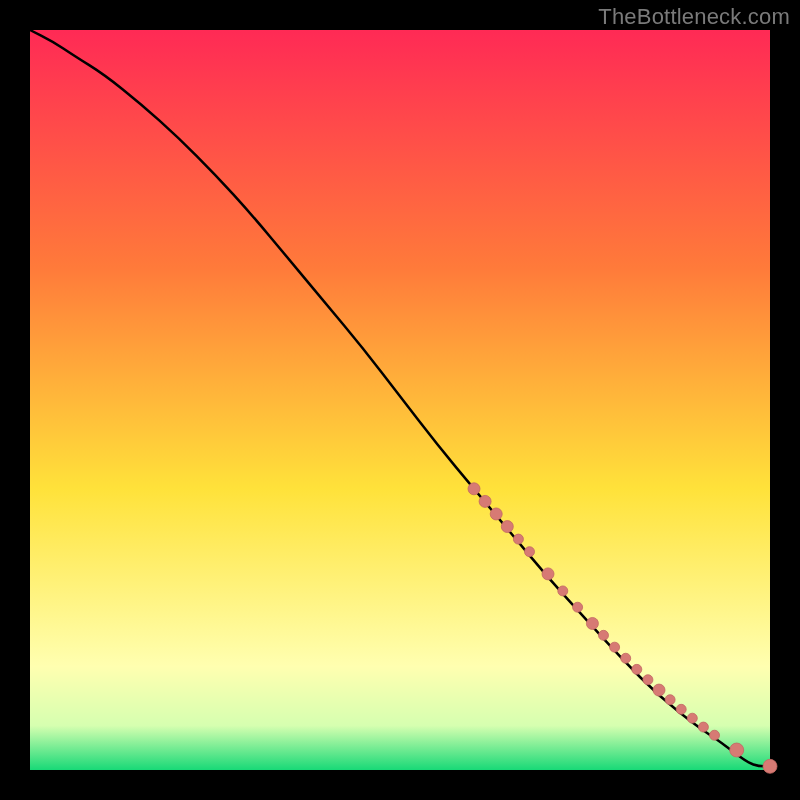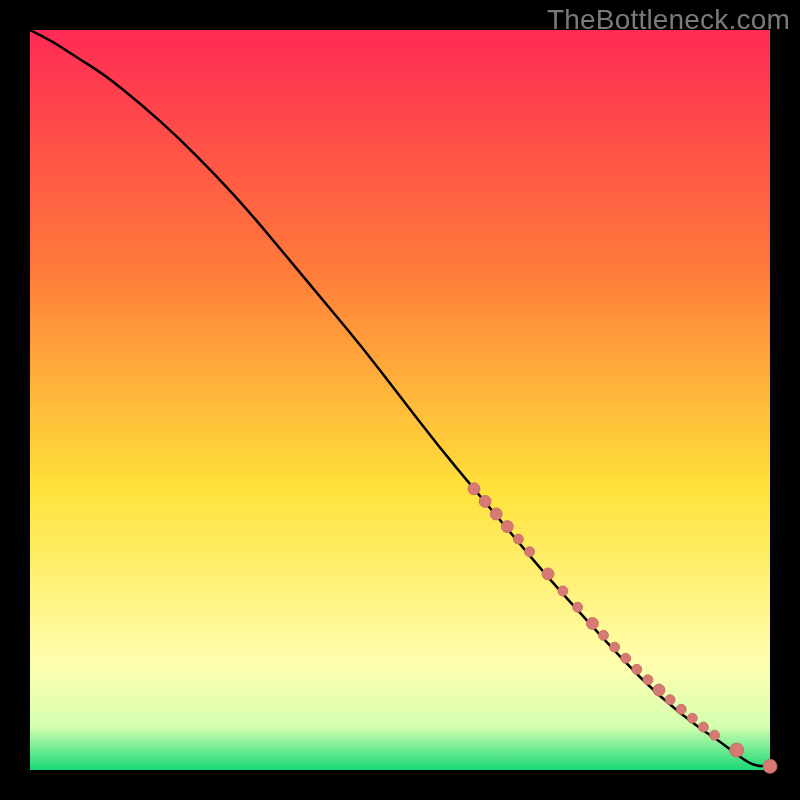--- a/index.html
+++ b/index.html
@@ -14,21 +14,21 @@
     position: relative;
     width: 800px;
     height: 800px;
     background: #000;
   }
   .attribution {
     position: absolute;
     top: 4px;
     right: 10px;
     font-family: Arial, Helvetica, sans-serif;
-    font-size: 28px;
+    font-size: 22px;
     font-weight: 500;
     color: #7a7a7a;
     letter-spacing: 0.2px;
   }
   svg.canvas {
     position: absolute;
     left: 0;
     top: 0;
   }
 </style>

